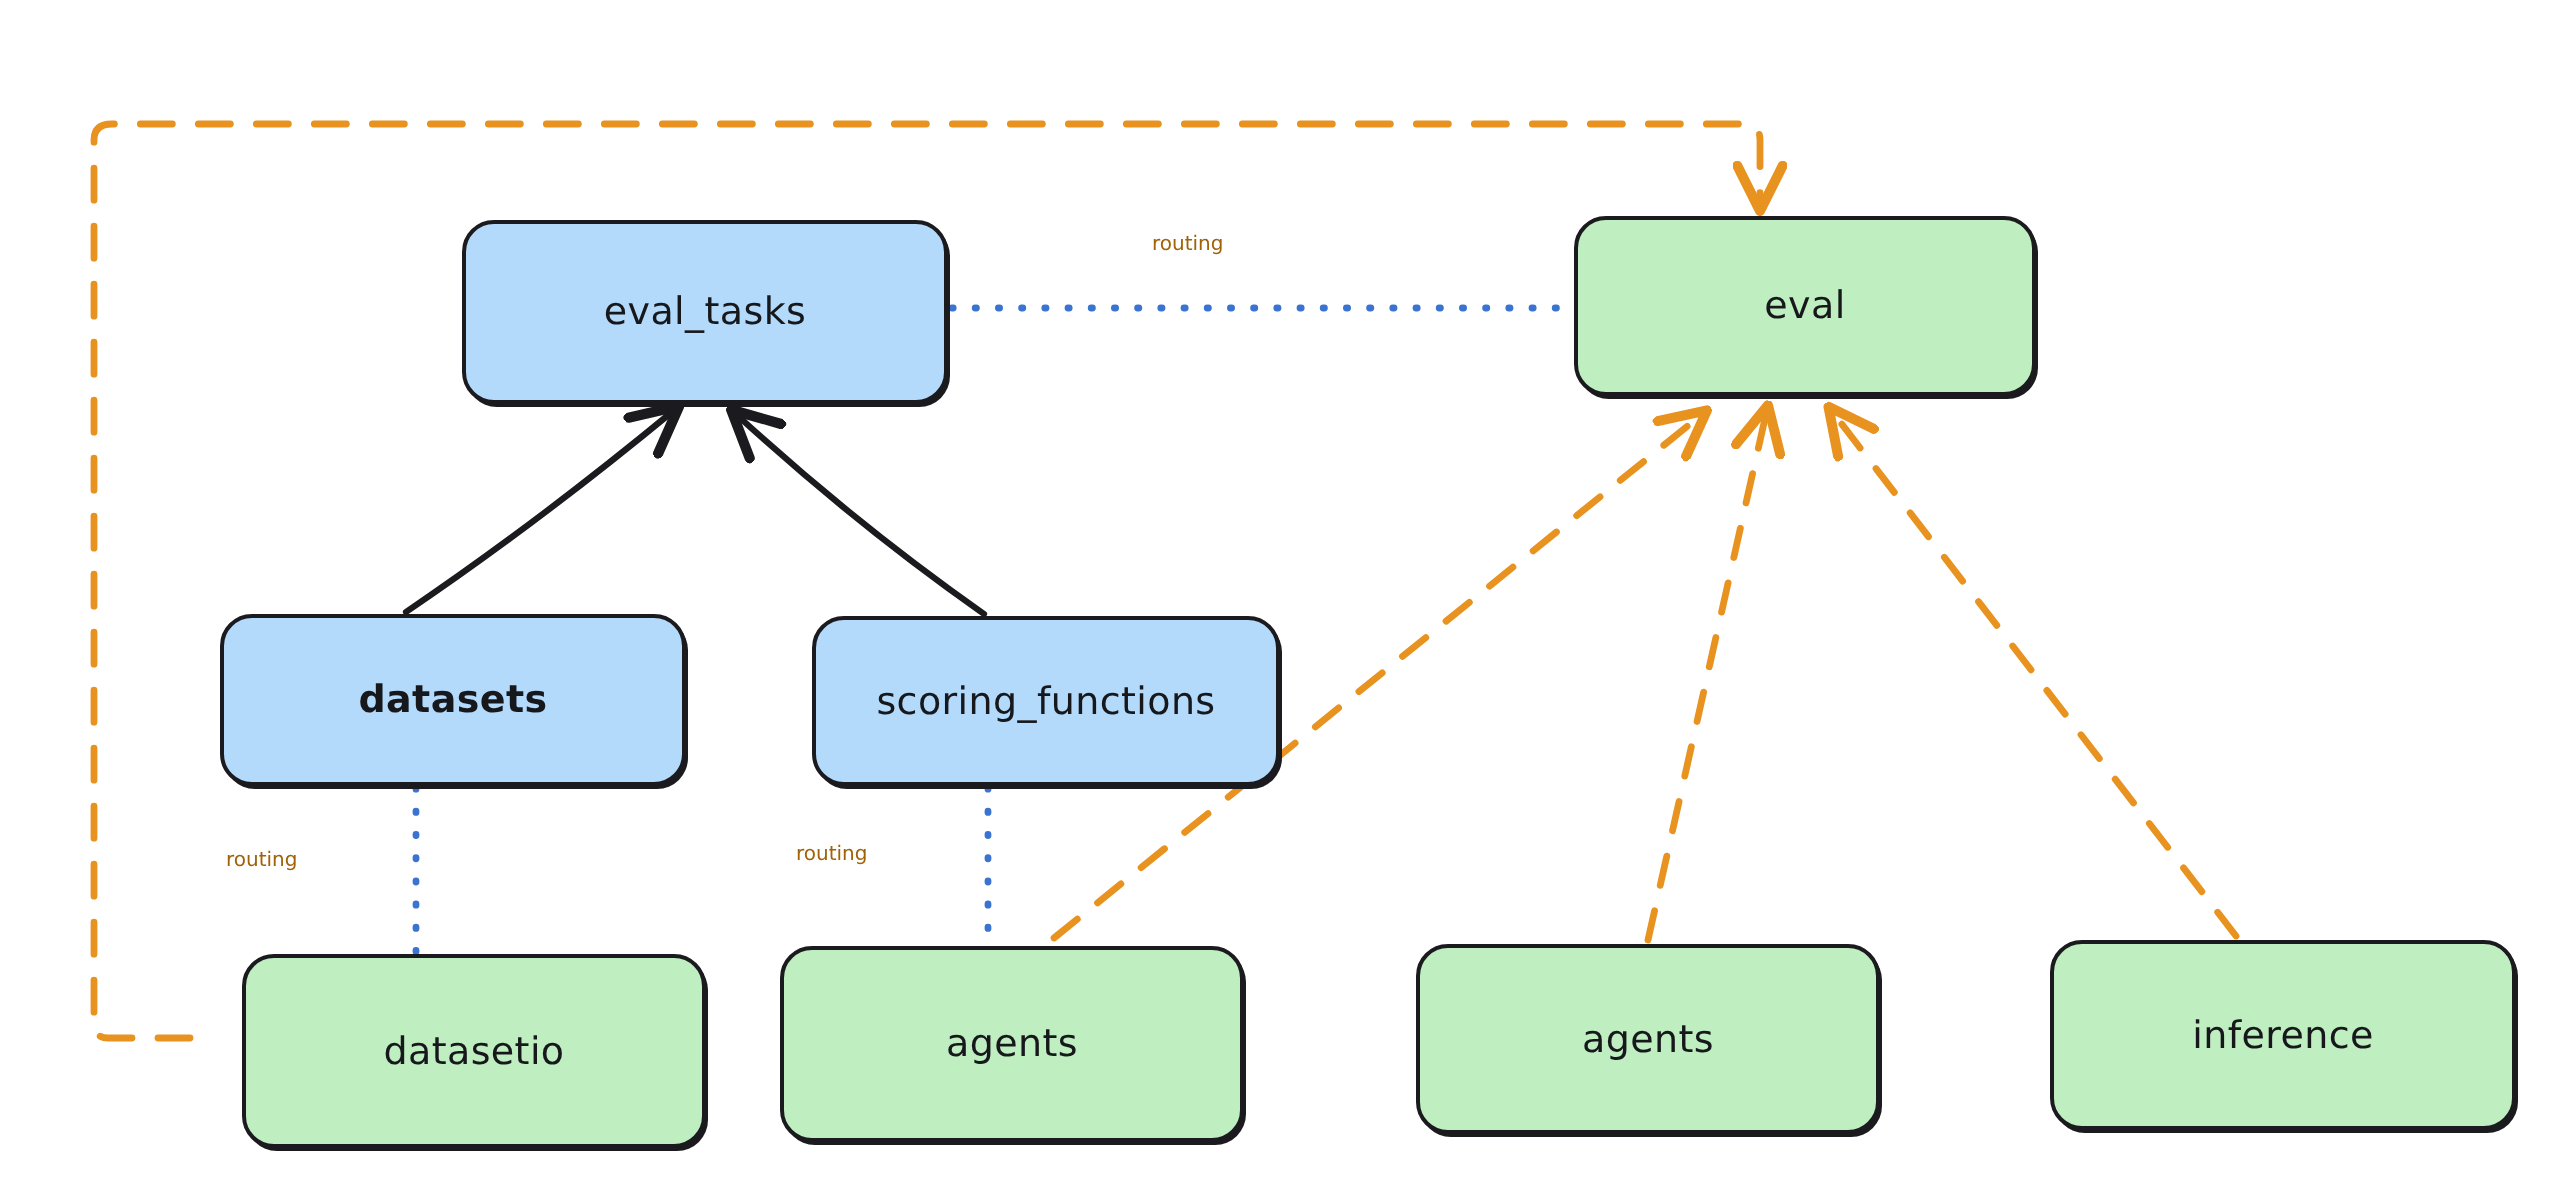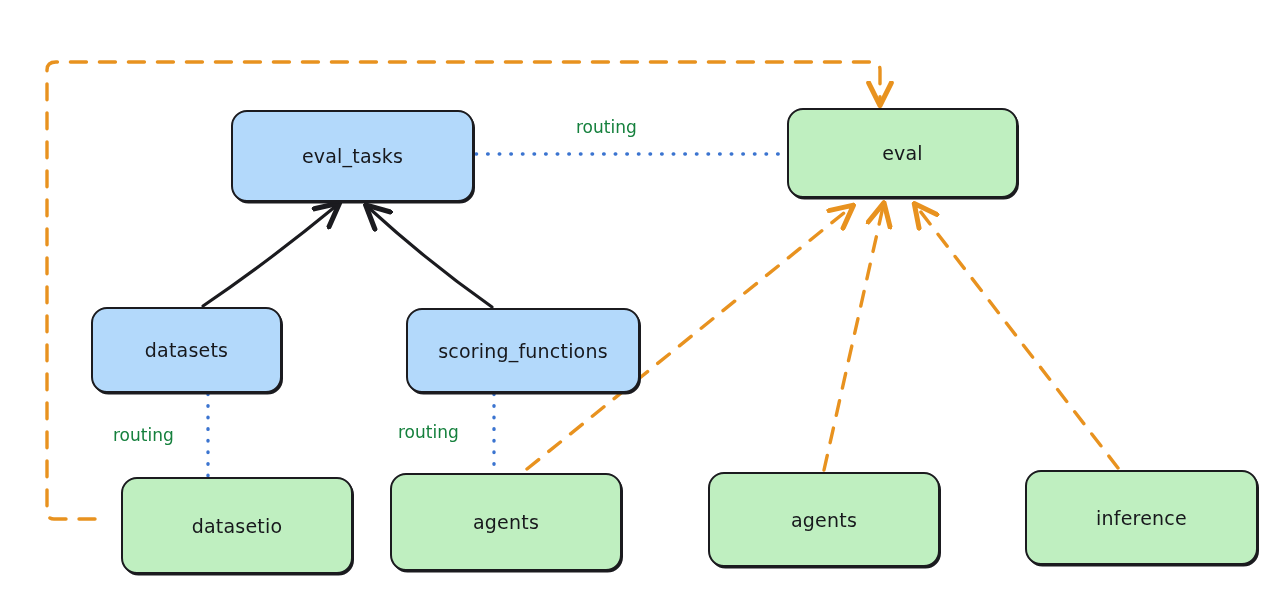--- a/index.html
+++ b/index.html
@@ -42,22 +42,22 @@
   }
   .node.blue  { background: #b3d9fb; }
   .node.green { background: #bfefc0; }
   .node-label {
     pointer-events: none;
     white-space: nowrap;
   }
   .edge-label {
     position: absolute;
     font-family: "DejaVu Sans", sans-serif;
-    font-size: 17px;
-    color: #15803d;
+    font-size: 10px;
+    color: #a16207;
     white-space: nowrap;
   }
 </style>
 </head>
 <body>
 
 <div id="diagram-root">
 
   <svg id="edge-layer" viewBox="0 0 1280 596">
     <defs>
@@ -89,21 +89,21 @@
   </svg>
 
   <div class="node blue" style="left:231px; top:110px; width:243px; height:92px;">
     <span class="node-label">eval_tasks</span>
   </div>
 
   <div class="node green" style="left:787px; top:108px; width:231px; height:90px;">
     <span class="node-label">eval</span>
   </div>
 
-  <div class="node blue" style="left:91px; top:307px; width:191px; height:86px;">
+  <div class="node blue" style="left:110px; top:307px; width:233px; height:86px;font-weight:bold;">
     <span class="node-label">datasets</span>
   </div>
 
   <div class="node blue" style="left:378px; top:308px; width:234px; height:85px;margin-left:28px;">
     <span class="node-label">scoring_functions</span>
   </div>
 
   <div class="node green" style="left:96px; top:477px; width:232px; height:97px;margin-left:25px;">
     <span class="node-label">datasetio</span>
   </div>

